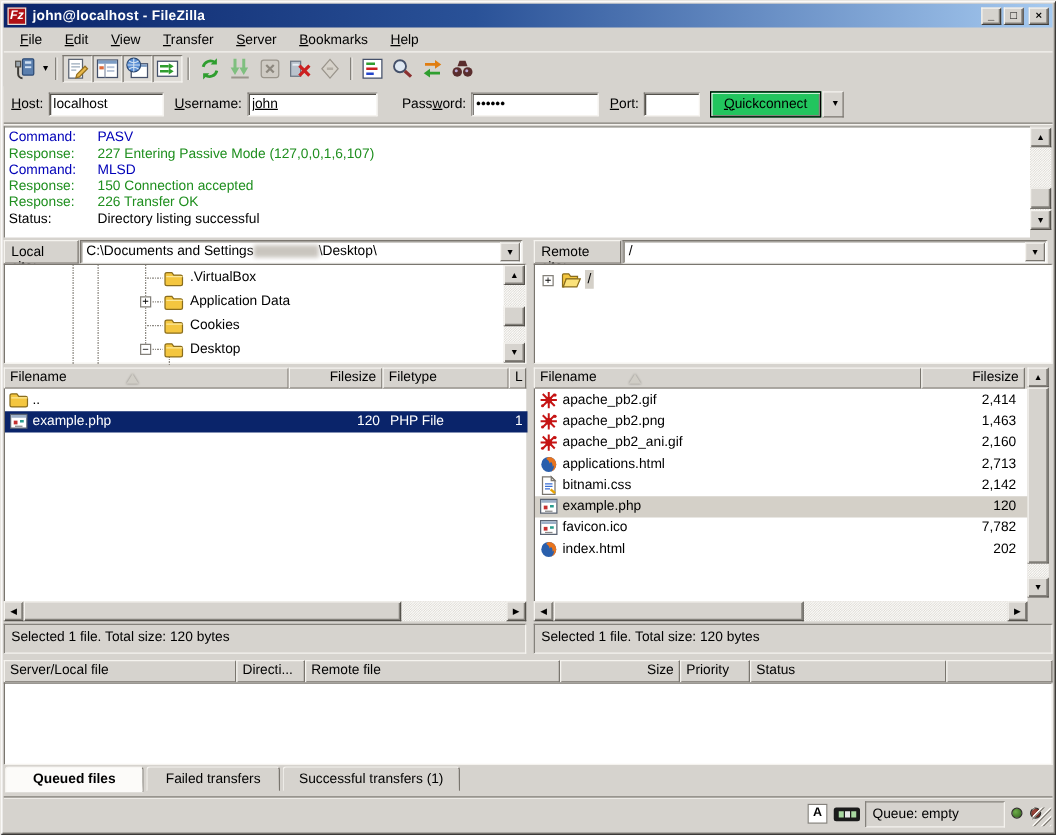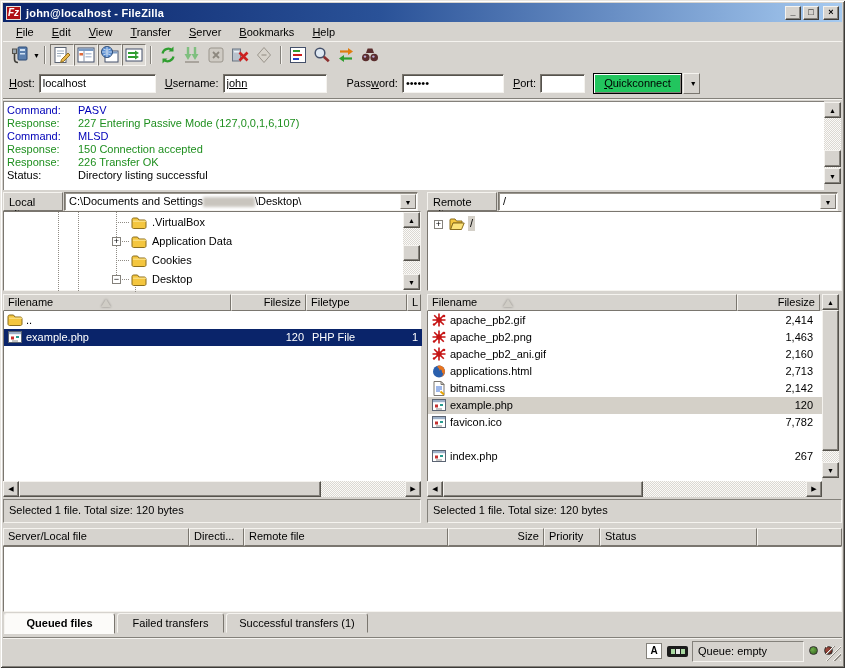--- a/index.html
+++ b/index.html
@@ -282,21 +282,21 @@
       </div>
     <div class="tbtn">
         <svg width="20" height="20">
           <use href="#sym-find"></use>
         </svg>
       </div>
   </div>
 
   <div id="quickbar" class="abs">
     <span class="qlabel"><span></span><u>H</u><span>ost:</span></span>
-    <input class="qinput" style="width: 117px;" value="localhost">
+    <input class="qinput" style="width: 92px;" value="localhost">
     <span class="qlabel" style="margin-left:9px"><span></span><u>U</u><span>sername:</span></span>
     <input class="qinput" style="width: 104px; text-decoration: underline;" value="john">
     <span class="qlabel" style="margin-left:20px"><span>Pass</span><u>w</u><span>ord:</span></span>
     <input class="qinput" style="width: 102px;" value="••••••">
     <span class="qlabel" style="margin-left:9px"><span></span><u>P</u><span>ort:</span></span>
     <input class="qinput" style="width: 45px;" value="">
     <button id="qc-btn"><span></span><u>Q</u><span>uickconnect</span></button>
     <button id="qc-drop" class="raised" style="font-size:7px">▼</button>
   </div>
 
@@ -464,26 +464,26 @@
       <span class="nm">example.php</span>
       <span class="cellnum" style="left:300px;width:85px">120</span>
     </div>
     <div class="frow" style="left:0;top:103px;width:395px">
       <svg class="ficon" width="16" height="16">
           <use href="#sym-appwin"></use>
         </svg>
       <span class="nm">favicon.ico</span>
       <span class="cellnum" style="left:300px;width:85px">7,782</span>
     </div>
-    <div class="frow" style="left:0;top:137px;width:395px">
-      <svg class="ficon" width="16" height="16">
-          <use href="#sym-appwin"></use>
-        </svg>
-      <span class="nm">index.php</span>
-      <span class="cellnum" style="left:300px;width:85px">267</span>
+    <div class="frow" style="left:0;top:120px;width:395px">
+      <svg class="ficon" width="16" height="16">
+          <use href="#sym-firefox"></use>
+        </svg>
+      <span class="nm">index.html</span>
+      <span class="cellnum" style="left:300px;width:85px">202</span>
     </div>
   </div>
 
   <div class="abs sbtn" style="left:822px;top:294px;width:17px;height:16px">▲</div>
   <div class="abs sthumb" style="left:822px;top:310px;width:17px;height:141px"></div>
   <div class="abs strack" style="left:822px;top:451px;width:17px;height:11px"></div>
   <div class="abs sbtn" style="left:822px;top:462px;width:17px;height:16px">▼</div>
 
   <div class="abs sbtn" style="left:427px;top:481px;width:16px;height:16px">◀</div>
   <div class="abs strack" style="left:443px;top:481px;width:363px;height:16px"></div>

